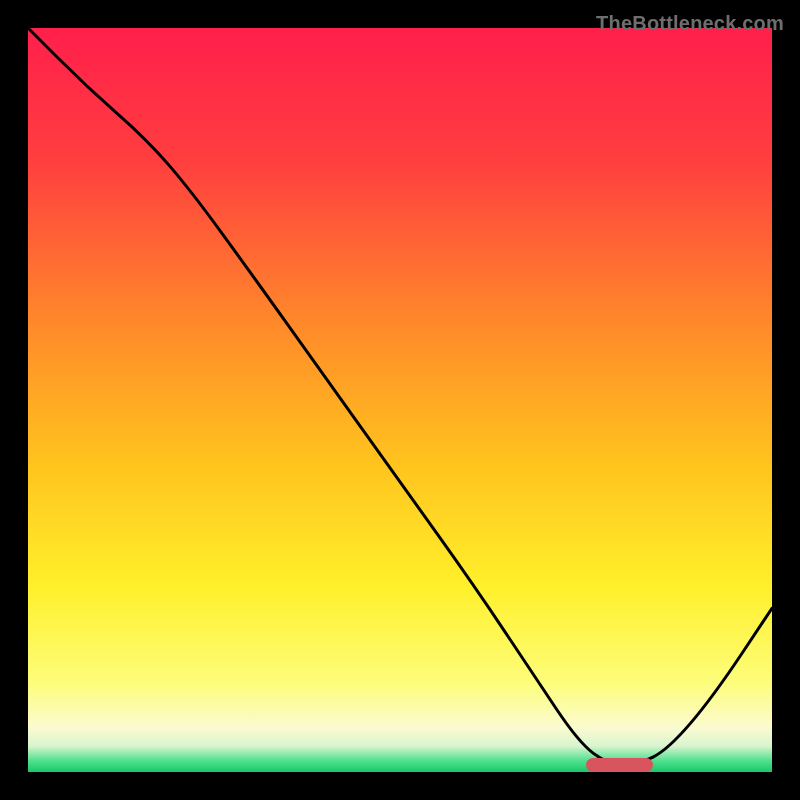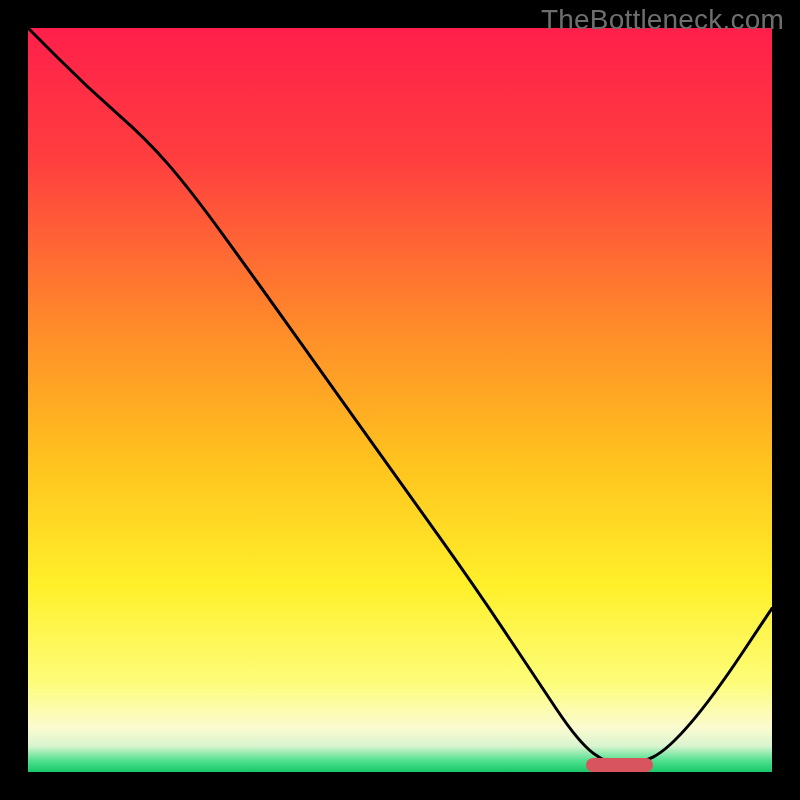--- a/index.html
+++ b/index.html
@@ -41,25 +41,25 @@
     width: 100%;
     height: 100%;
   }
   .marker {
     position: absolute;
     height: 14px;
     border-radius: 7px;
   }
   .watermark {
     position: absolute;
-    top: 4px;
+    top: 12px;
     right: 16px;
     color: #6e6e6e;
-    font-size: 28px;
-    font-weight: 400;
+    font-size: 20px;
+    font-weight: 700;
     letter-spacing: 0.2px;
   }
 </style>
 </head>
 <body>
 
 <div class="frame">
 
   <div class="plot-area">
 

